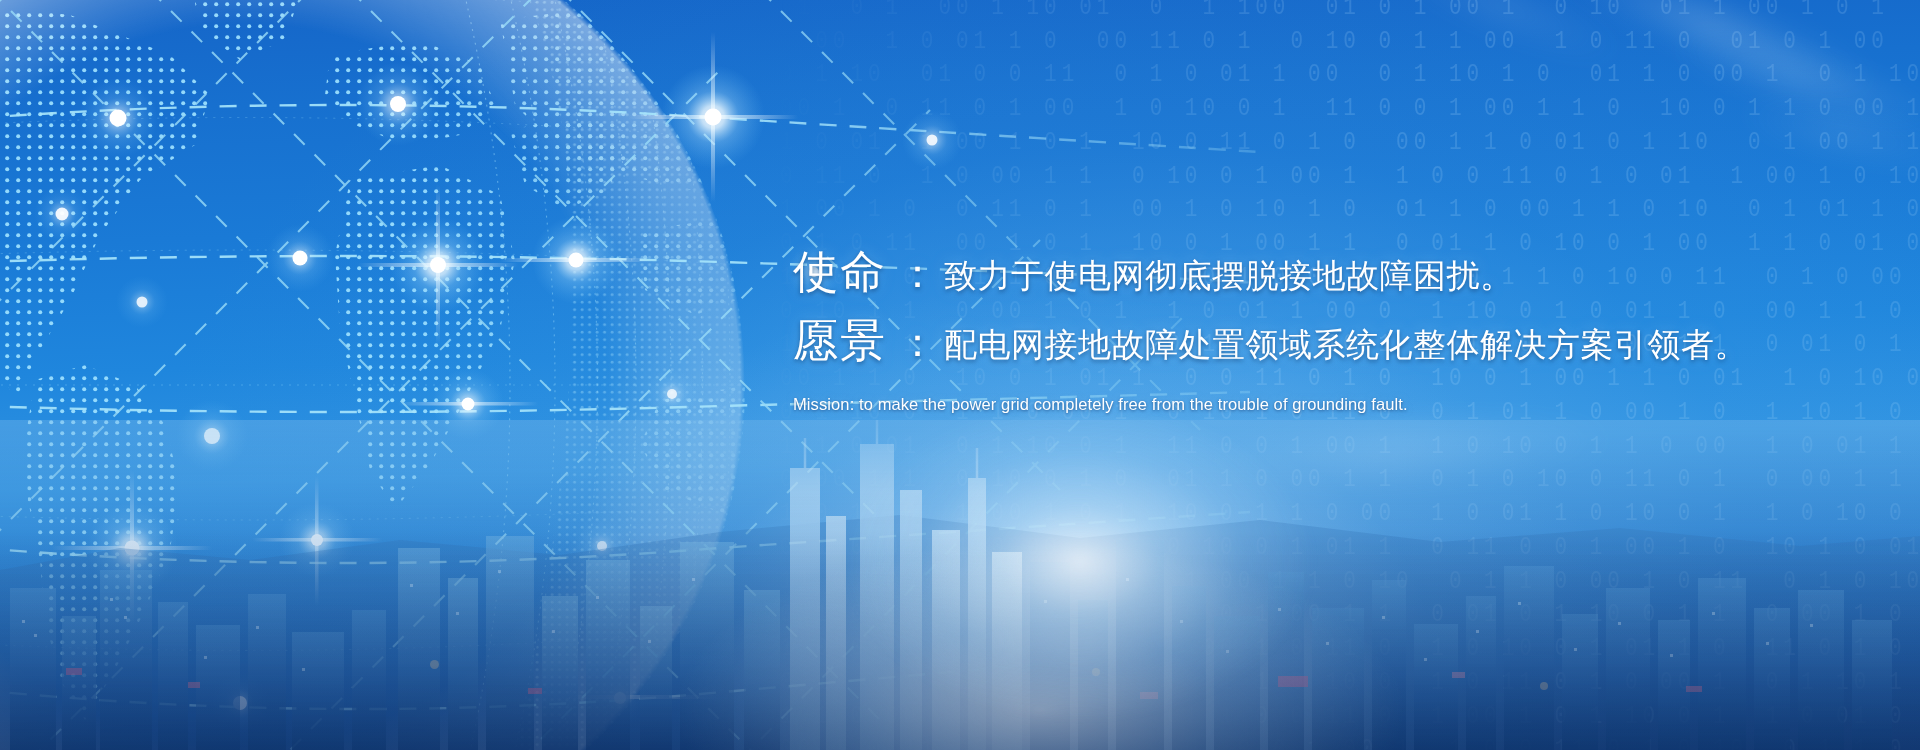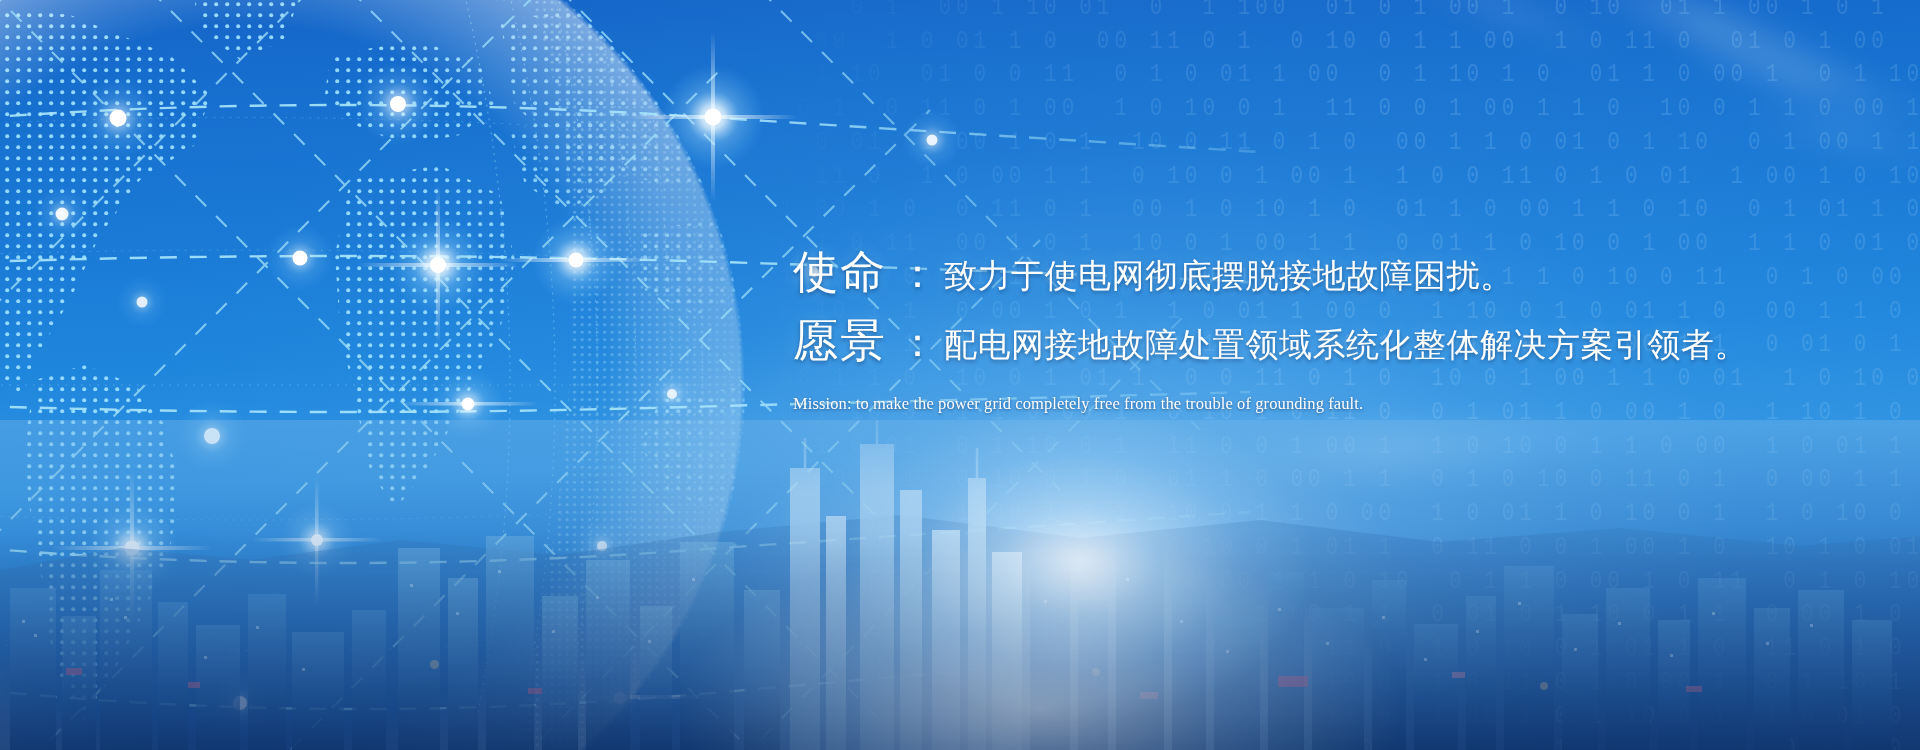--- a/index.html
+++ b/index.html
@@ -118,21 +118,20 @@
   .row-vision{ margin-bottom:30px;margin-top:24px; }
 
   .line-en{
     color:#ffffff;
     font-size:16.5px;
     line-height:1.35;
     white-space:nowrap;
     letter-spacing:0.1px;
     text-shadow:0 1px 3px rgba(20,60,115,0.75), 0 0 7px rgba(120,180,230,0.55);
     margin-top:9px;
-    font-family:Liberation Serif, serif;
   }
 </style>
 </head>
 <body>
 
 <div class="banner">
 
   <div class="binary">01  0 1  00 1 10 01  0  1 100  01 0 1 00 1  0 10  01 1 00 1 0 1  00
 1 00  1 0 01 1 0  00 11 0 1  0 10 0 1 1 00  1 0 11 0  01 0 1 00  1
 0 1 10  01 0 0 11  0 1 0 01 1 00  0 1 10 1 0  01 1 0 00 1  0 1 10

